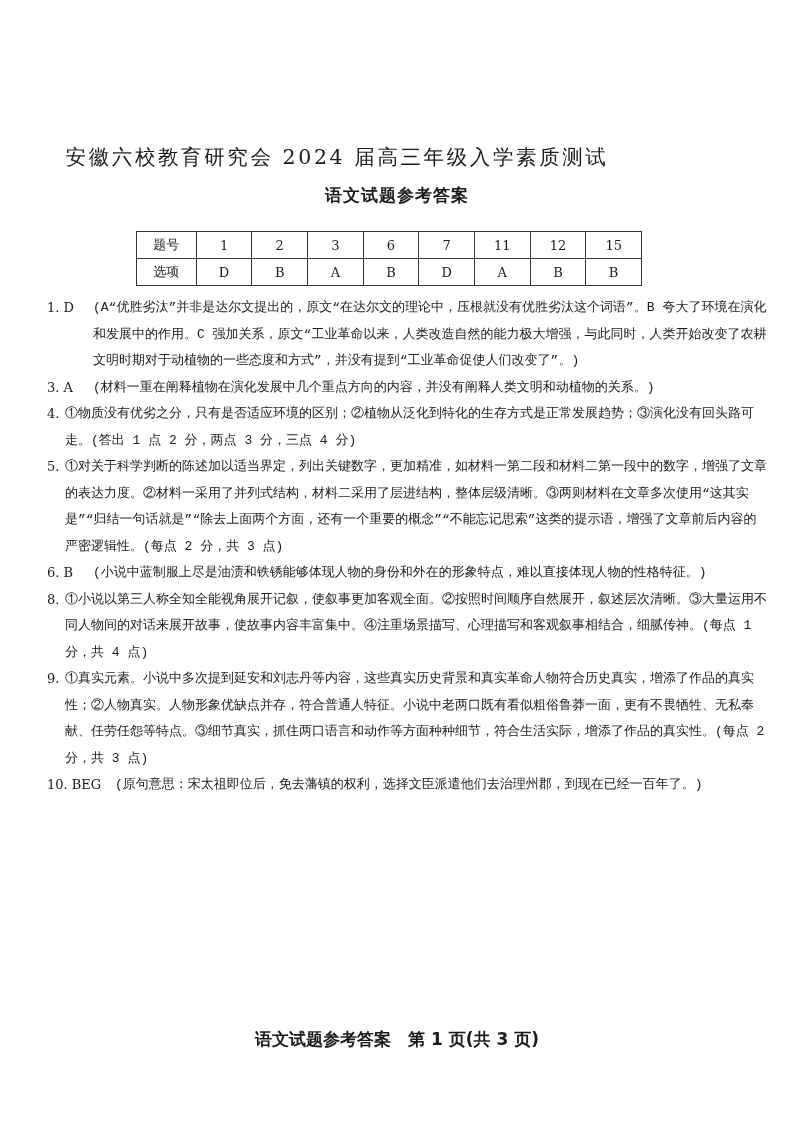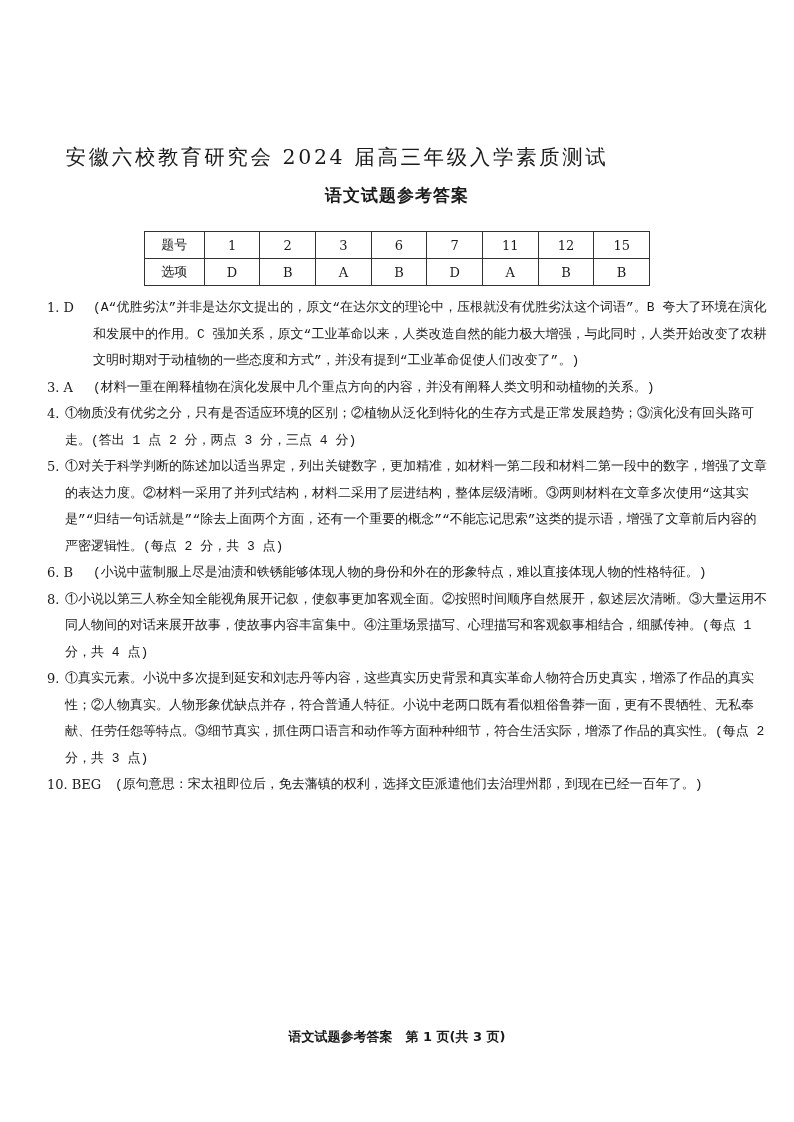--- a/index.html
+++ b/index.html
@@ -11,42 +11,42 @@
     .title {
       position: absolute; left: 0; width: 674px; top: 143px;
       text-align: center; font-size: 20.5px; letter-spacing: 2.6px;
     }
     .subtitle {
       position: absolute; left: 0; width: 794px; top: 184px;
       text-align: center; font-size: 17px; font-weight: bold; letter-spacing: 1px;
       font-family: "DejaVu Sans", "Liberation Sans", sans-serif;
     }
     table.answers {
-      position: absolute; left: 144px; top: 231px; width: 506px;
+      position: absolute; left: 136px; top: 231px; width: 506px;
       border-collapse: collapse; font-size: 13px;
     }
     table.answers td {
       border: 1px solid #333; height: 26px; text-align: center; padding: 0;
       width: 54px;
     }
     table.answers td.head { width: 58px; }
     .items { position: absolute; left: 47px; top: 295px; width: 720px; }
     .item { position: relative; font-size: 13px; line-height: 26.5px; }
     .item .num {
       position: absolute; left: 0; top: 0; white-space: nowrap;
     }
     .item .body { display: block; font-family: Liberation Mono, monospace; }
     .item.answer .body { padding-left: 46px; }
     .item.answer.wide .body { padding-left: 56px; }
     .item.list .body { padding-left: 18px; text-indent: 0; }
     .item.list .num { left: 0; }
     .item.list .body { padding-left: 36px; }
     .footer {
       position: absolute; left: 0; width: 794px; top: 1028px;
-      text-align: center; font-size: 13px; font-weight: bold;
+      text-align: center; font-size: 17px; font-weight: bold;
       font-family: "DejaVu Sans", "Liberation Sans", sans-serif;
     }
   </style>
 </head>
 <body>
 
 <div class="title">安徽六校教育研究会 2024 届高三年级入学素质测试</div>
 <div class="subtitle">语文试题参考答案</div>
 
 <table class="answers">

